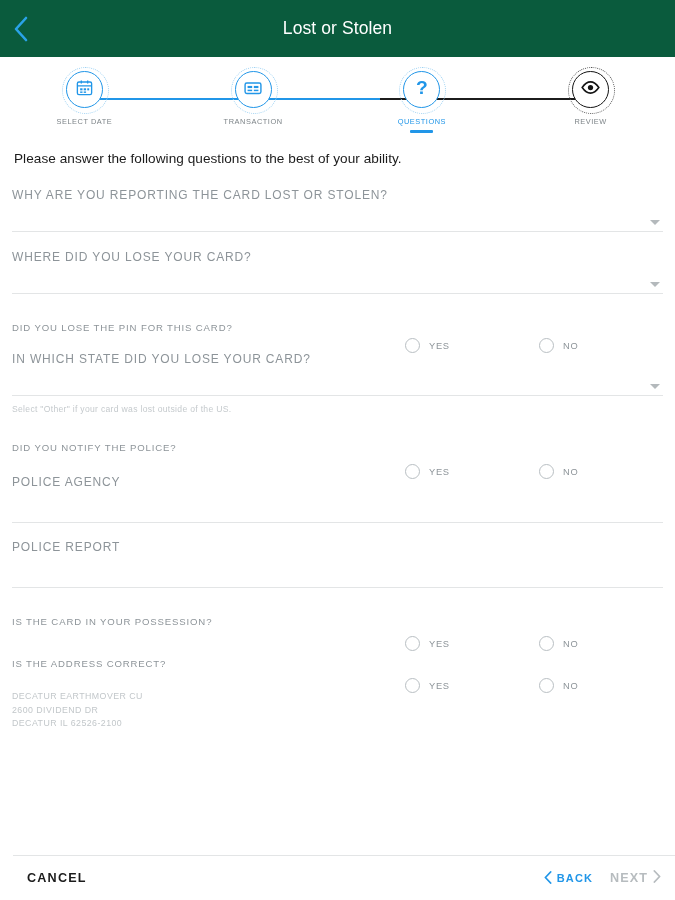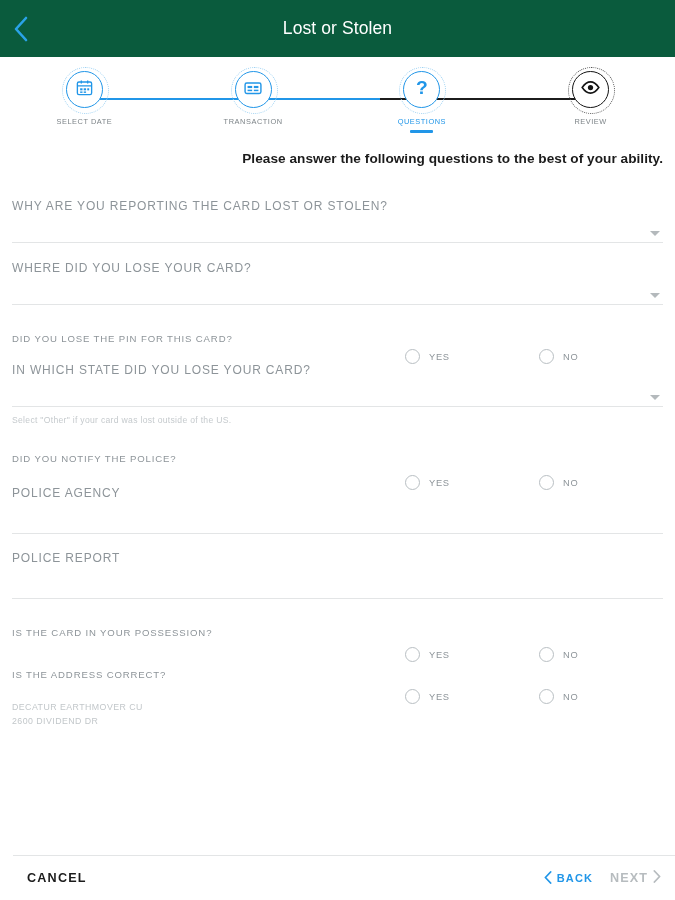--- a/index.html
+++ b/index.html
@@ -55,21 +55,21 @@
   .halo-dark { border:1.5px dotted #555; }
   .step-label {
     margin-top:9px; font-size:7.4px; letter-spacing:.55px;
     color:#7c8387; text-transform:uppercase; white-space:nowrap;
   }
   .step-label.is-active { color:#2196e8; }
   .step-underline { margin-top:4px; width:23px; height:2.5px; background:#2196e8; border-radius:1px; }
 
   
   .content { padding: 0 12px; }
-  .intro { font-size:13.6px; font-weight:bold; color:#1b1b1b; margin:8px 0 15px 2px; letter-spacing:.05px;text-align:right;}
+  .intro { font-size:13.6px; font-weight:normal; color:#1b1b1b; margin:8px 0 4px 2px; letter-spacing:.05px;}
 
   .field { padding-top:18px; }
   .field-label {
     font-size:12px; letter-spacing:.85px; color:#8d9499;
     text-transform:uppercase;
   }
   .select-line {
     position:relative; height:30px; border-bottom:1px solid #e3e5e6;
   }
   .caret {
@@ -306,20 +306,21 @@
         <div class="radio-opt">
           <span class="radio-dot"></span>
           <span class="radio-text">NO</span>
         </div>
       </div>
     </div>
 
     <div class="address">
       <div>DECATUR EARTHMOVER CU</div>
       <div>2600 DIVIDEND DR</div>
+      <div>DECATUR IL 62526-2100</div>
     </div>
 
   </div>
 
   <div class="footer">
     <div class="cancel-btn">CANCEL</div>
     <div class="foot-right">
       <div class="back-btn">
         <span>
           <svg width="8" height="13" viewBox="0 0 8 13">

